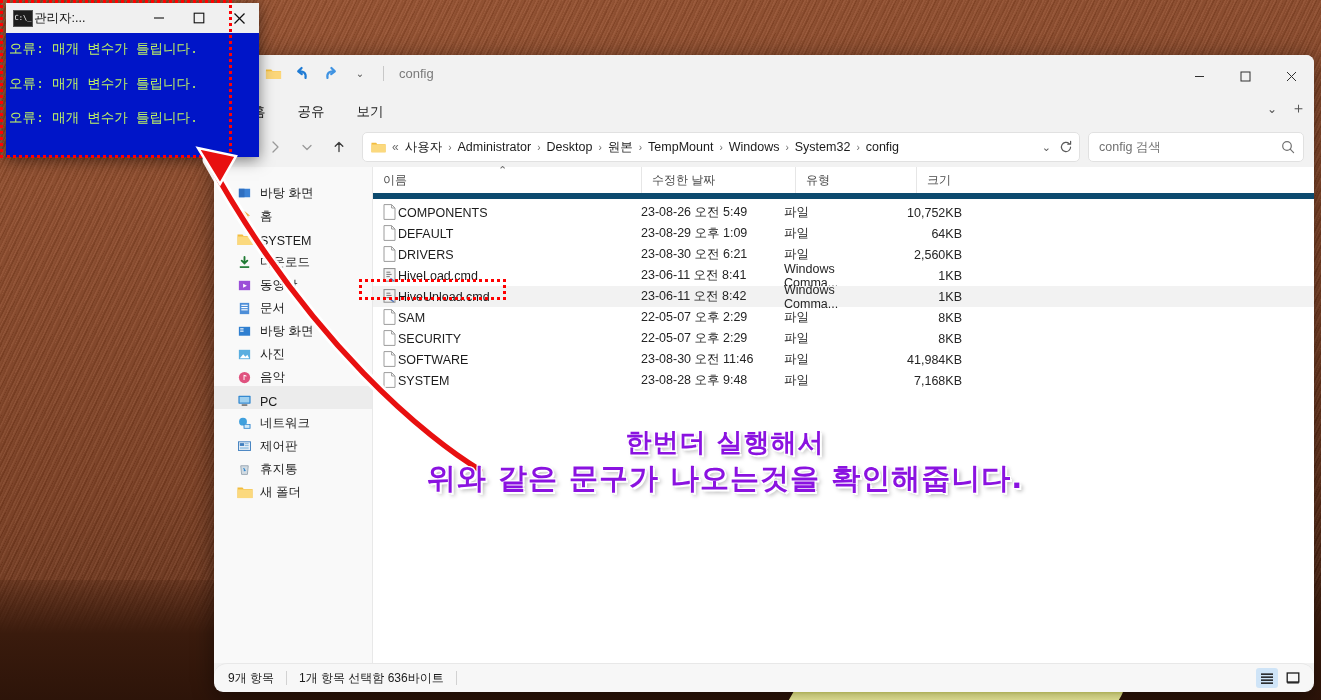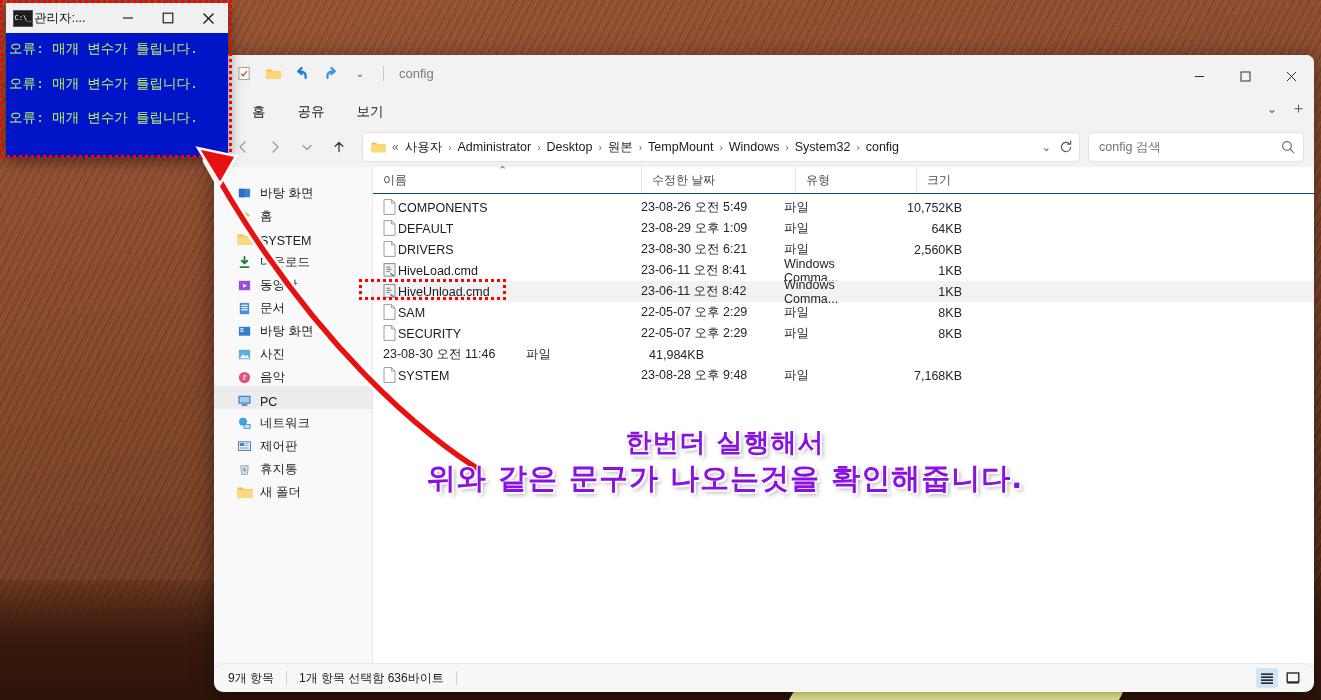--- a/index.html
+++ b/index.html
@@ -69,21 +69,21 @@
   .body-area{flex:1;display:flex;min-height:0;background:#fff;}
   .sidebar{
     width:158px;background:#f9f9f9;border-right:1px solid #e8e8e8;
     padding-top:12px;overflow:hidden;flex:none;
   }
   .sb-item{height:23px;display:flex;align-items:flex-end;gap:7px;padding-left:22px;font-size:12.5px;color:#1b1b1b;}
   .sb-item.selected{background:#ececec;}
   .sb-ico{width:17px;height:17px;flex:none;display:flex;align-items:center;justify-content:center;}
 
   .filepane{flex:1;display:flex;flex-direction:column;min-width:0;background:#fff;}
-  .colhead{height:26px;display:flex;align-items:center;border-bottom:1px solid #0c4a6e;font-size:12px;color:#4a4a4a;flex:none;position:relative;}
+  .colhead{height:26px;display:flex;align-items:center;border-bottom:6px solid #0c4a6e;font-size:12px;color:#4a4a4a;flex:none;position:relative;}
   .ch{padding-left:10px;position:relative;height:100%;display:flex;align-items:center;}
   .ch + .ch{border-left:1px solid #e6e6e6;}
   .ch.name{width:258px;}
   .ch.date{width:143px;}
   .ch.type{width:110px;}
   .ch.size{width:86px;}
   .sortmark{position:absolute;left:125px;top:-3px;color:#6a6a6a;font-size:11px;}
   .rows{flex:1;overflow:hidden;padding-top:3px;}
   .row{height:21px;display:flex;align-items:center;font-size:12.5px;color:#1b1b1b;position:relative;}
   .row.selected{background:#f2f2f2;}
@@ -95,21 +95,21 @@
 
   .statusbar{height:28px;border-top:1px solid #e8e8e8;background:#f7f7f7;display:flex;align-items:center;padding:0 10px 0 14px;flex:none;border-radius:13px;}
   .st-text{font-size:12px;color:#1b1b1b;}
   .st-sep{width:1px;height:14px;background:#d2d2d2;margin:0 12px;}
   .view-toggles{margin-left:auto;display:flex;gap:4px;align-items:center;}
   .vbtn{width:22px;height:20px;display:flex;align-items:center;justify-content:center;border-radius:3px;}
   .vbtn.active{background:#cfe4f7;}
 
   
   #console{
-    position:absolute;left:6px;top:3px;width:222px;height:154px;
+    position:absolute;left:6px;top:3px;width:253px;height:154px;
     background:#0015c8;
     box-shadow:0 3px 14px rgba(0,0,0,.5);
     overflow:hidden;
   }
   .con-title{height:30px;background:#f0f0f0;display:flex;align-items:center;padding-left:7px;gap:0;}
   .con-ico{width:18px;height:15px;background:#1d1d1d;border:1px solid #555;display:flex;align-items:center;justify-content:center;flex:none;}
   .con-ico span{color:#fff;font-size:7px;font-family:"DejaVu Sans Mono",monospace;line-height:1;}
   .con-name{font-size:12.5px;color:#111;margin-left:1px;flex:1;}
   .con-btns{display:flex;}
   .con-btn{width:40px;height:30px;display:flex;align-items:center;justify-content:center;color:#111;font-size:13px;}
@@ -502,20 +502,27 @@
                   <path d="M1 0.6h7.6L12 4v11.4H1z" fill="#fff" stroke="#9c9c9c"></path>
                   <path d="M8.6 0.6V4H12" fill="none" stroke="#9c9c9c"></path>
                 </svg></span>
             <span>SECURITY</span>
           </div>
           <div class="c-date">22-05-07 오후 2:29</div>
           <div class="c-type">파일</div>
           <div class="c-size">8KB</div>
         </div>
         <div class="row">
+          <div class="c-name">
+            <span class="fico"><svg width="13" height="16" viewBox="0 0 13 16">
+                  <path d="M1 0.6h7.6L12 4v11.4H1z" fill="#fff" stroke="#9c9c9c"></path>
+                  <path d="M8.6 0.6V4H12" fill="none" stroke="#9c9c9c"></path>
+                </svg></span>
+            <span>SOFTWARE</span>
+          </div>
           <div class="c-date">23-08-30 오전 11:46</div>
           <div class="c-type">파일</div>
           <div class="c-size">41,984KB</div>
         </div>
         <div class="row">
           <div class="c-name">
             <span class="fico"><svg width="13" height="16" viewBox="0 0 13 16">
                   <path d="M1 0.6h7.6L12 4v11.4H1z" fill="#fff" stroke="#9c9c9c"></path>
                   <path d="M8.6 0.6V4H12" fill="none" stroke="#9c9c9c"></path>
                 </svg></span>

